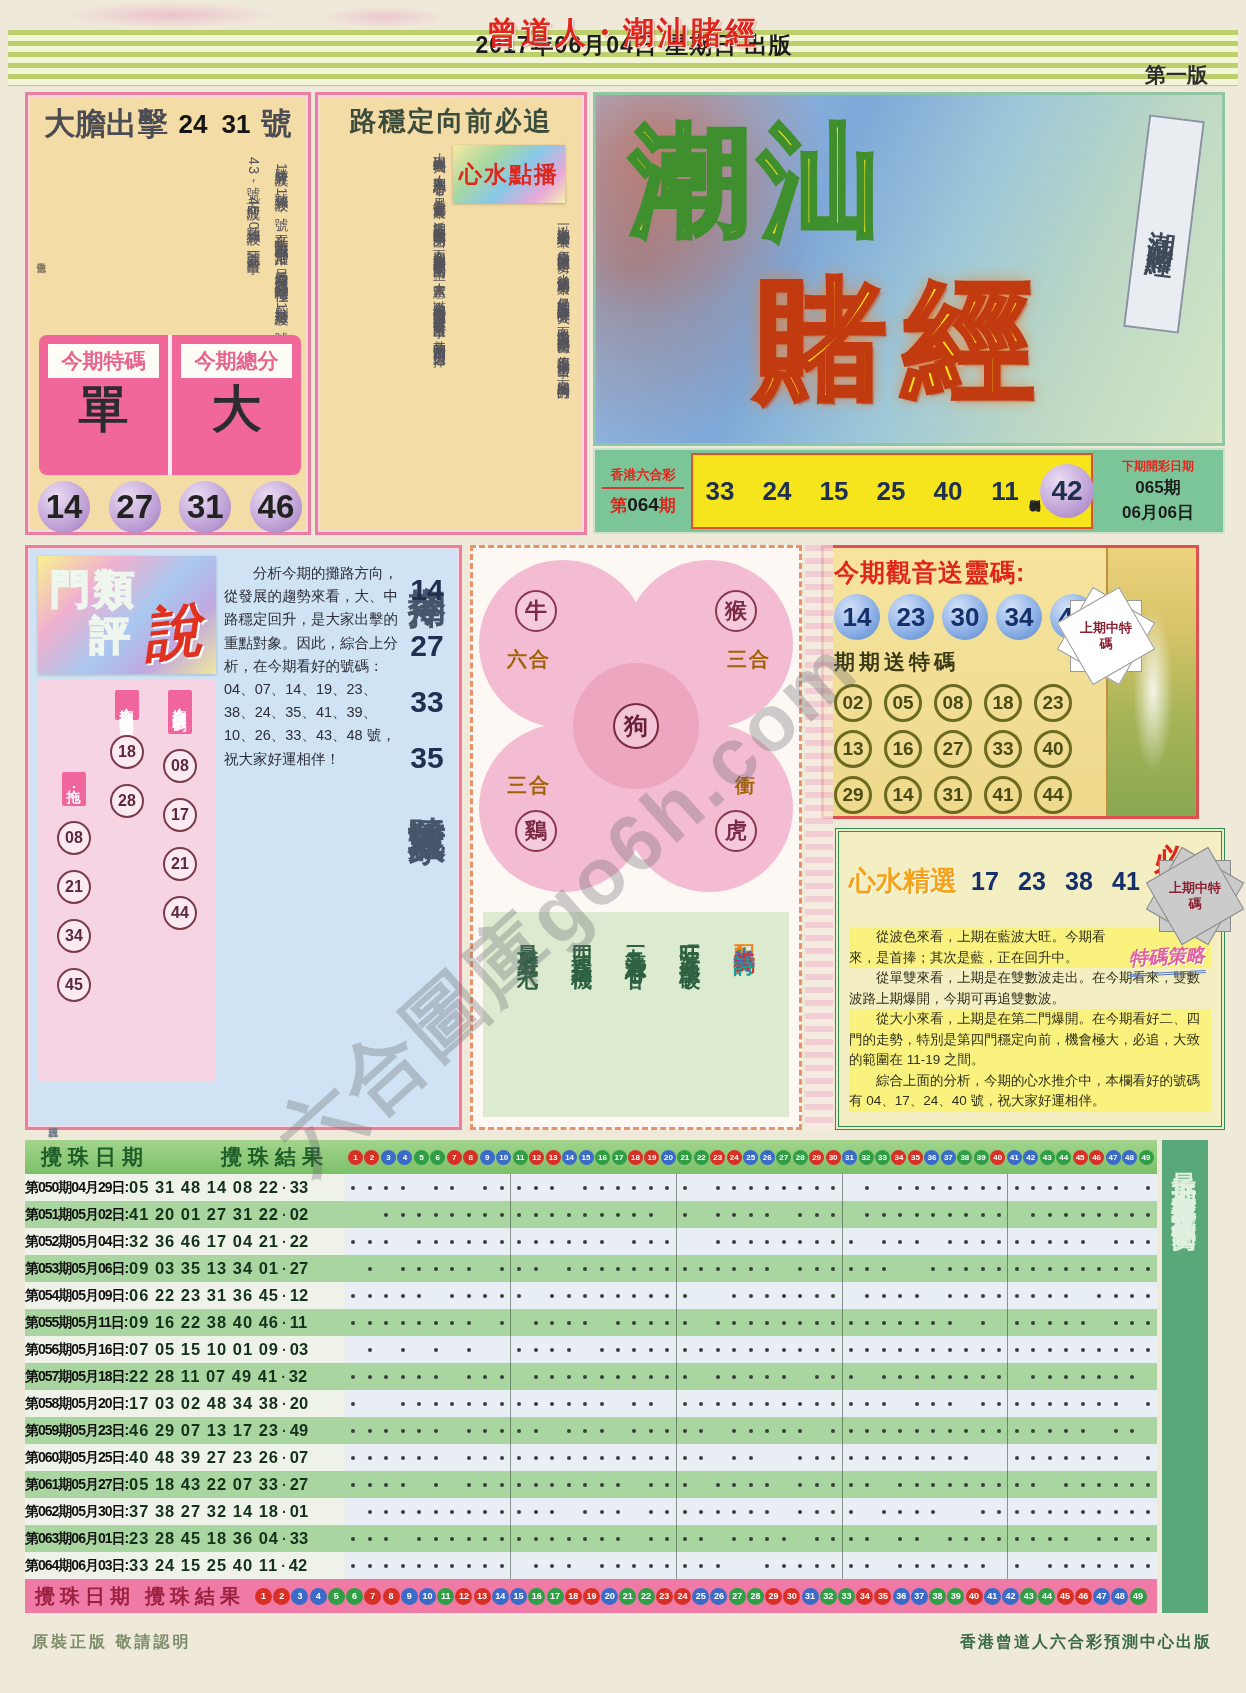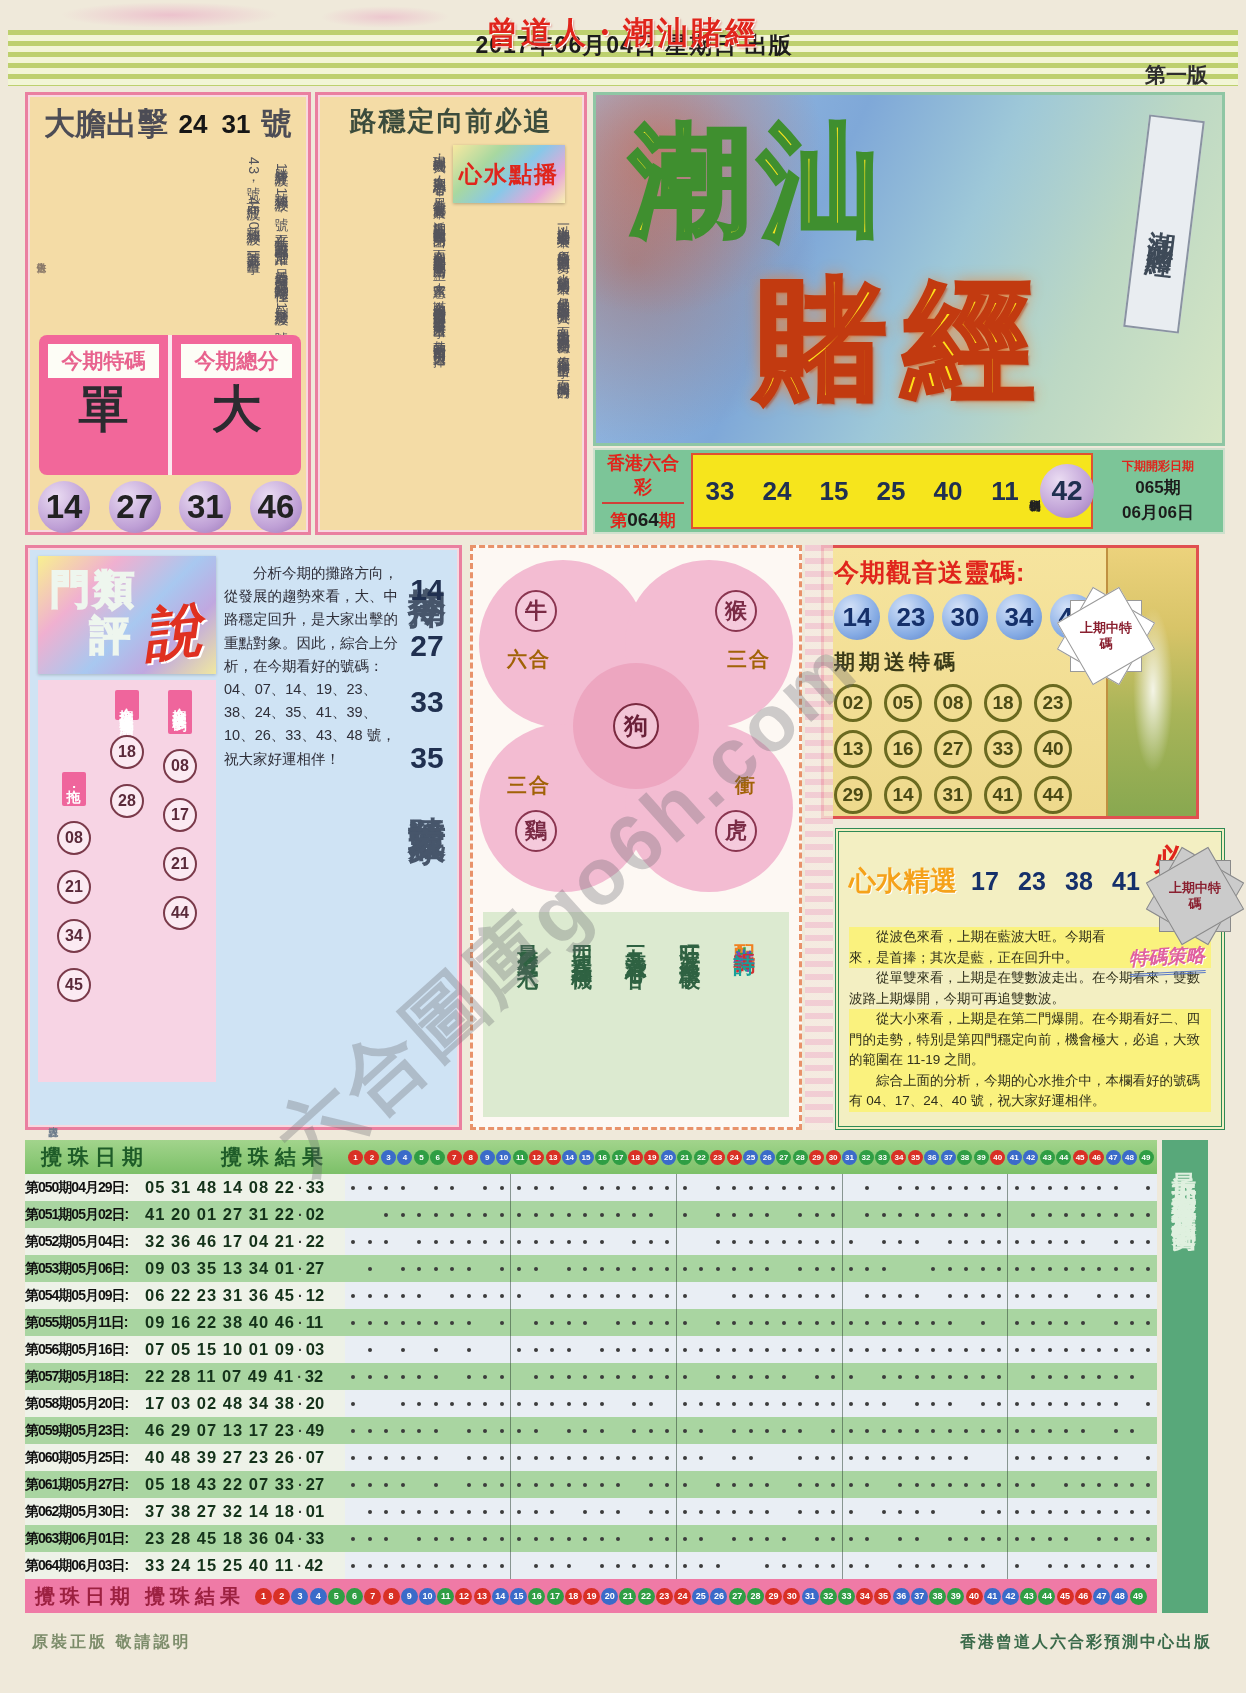--- a/index.html
+++ b/index.html
@@ -54,21 +54,21 @@
  radial-gradient(circle at 6% 48%,rgba(170,70,40,.4),transparent 30%),
  linear-gradient(115deg,#9fc0e6 0%,#7fa8d8 35%,#9ec8d8 55%,#bcd8c4 75%,#d6e6c4 100%);overflow:hidden;}
 #logo-w1{position:absolute;left:34px;top:6px;font-size:120px;font-weight:bold;color:#f6e31e;-webkit-text-stroke:4px #3f8f2f;letter-spacing:10px;font-family:"DejaVu Sans",sans-serif;}
 #logo-w2{position:absolute;left:160px;top:158px;font-size:130px;font-weight:bold;color:#ffdf1a;-webkit-text-stroke:4px #c23a10;text-shadow:0 0 16px #f08030,3px 3px 2px rgba(150,30,10,.5);letter-spacing:18px;font-family:"DejaVu Sans",sans-serif;}
 #logo-side{position:absolute;right:30px;top:22px;width:56px;height:214px;background:#e9edf1;border:2px solid #8a93a2;transform:rotate(7deg);display:flex;align-items:center;justify-content:center;}
 #logo-side span{writing-mode:vertical-rl;text-orientation:upright;font-size:27px;font-weight:bold;color:#3e4a58;letter-spacing:7px;}
 
 
 #results{left:593px;top:448px;width:632px;height:86px;background:#7cc598;border:2px solid #cfe0cd;display:flex;align-items:center;}
 #res-left{width:96px;text-align:center;}
-#res-lot{color:#e0251c;font-weight:bold;font-size:18px;border-bottom:2px solid #d04038;padding-bottom:3px;margin:0 7px 5px;}
+#res-lot{color:#e0251c;font-weight:bold;font-size:13px;border-bottom:2px solid #d04038;padding-bottom:3px;margin:0 7px 5px;}
 #res-issue{font-size:17px;font-weight:bold;color:#e0251c;}
 #res-issue b{color:#1c1c1c;font-size:19px;}
 #res-strip{width:402px;height:76px;background:#f6e51c;border:2px solid #e05030;display:flex;align-items:center;justify-content:space-evenly;padding:0 3px;}
 #res-strip .ball{width:48px;height:48px;font-size:26px;color:#203050;}
 #res-speclab{writing-mode:vertical-rl;text-orientation:upright;font-size:11px;font-weight:bold;color:#222;line-height:1;}
 #res-strip .spec{width:54px;height:54px;font-size:28px;background:radial-gradient(circle at 35% 30%,#eadcf2,#bfa0d6 62%,#9a78b8);}
 #res-right{flex:1;text-align:center;line-height:1.5;}
 #res-right .n1{color:#e0251c;font-size:12px;font-weight:bold;}
 #res-right .n2,#res-right .n3{font-size:17px;font-weight:bold;color:#1c1c1c;}
 
@@ -138,21 +138,21 @@
 #sp-text p{font-size:13.5px;color:#30301c;line-height:1.52;text-indent:2em;}
 #sp-text p.hl{background:#faf27e;}
 #sp-text p:first-child{padding-right:104px;}
 
 
 #t-head{left:25px;top:1140px;width:320px;height:34px;background:linear-gradient(180deg,#a2d48c,#7cc068);display:flex;align-items:center;justify-content:space-between;padding:0 16px;font-size:21px;font-weight:bold;color:#1e5c28;letter-spacing:6px;}
 #t-rows{left:25px;top:1174px;width:320px;}
 .trow{height:27px;display:flex;align-items:center;font-weight:bold;white-space:nowrap;}
 .trow.odd{background:#eef2e8;}
 .trow.even{background:#a9d5a1;}
-.t-issue{font-size:14px;color:#101010;width:120px;letter-spacing:-1px;}
+.t-issue{font-size:14px;color:#101010;width:104px;letter-spacing:-1px;}
 .t-nums{font-size:16.5px;color:#14321a;letter-spacing:1px;}
 .t-dot{margin:0 3px;color:#333;font-size:14px;}
 .t-spec{font-size:16.5px;color:#14321a;}
 #t-foot{left:25px;top:1579px;width:1132px;height:34px;background:#ef7aa6;display:flex;align-items:center;padding:0 10px;}
 .tf-label{font-size:20px;font-weight:bold;color:#9c2040;letter-spacing:5px;margin-right:10px;white-space:nowrap;}
 .numcirc{width:17px;height:17px;border-radius:50%;color:#fff;font-size:9px;font-weight:bold;display:flex;align-items:center;justify-content:center;flex:0 0 auto;margin-right:0.5px;}
 #tf-strip{display:flex;flex:1;justify-content:space-between;}
 
 
 #m-head{left:345px;top:1140px;width:812px;height:34px;background:linear-gradient(180deg,#a2d48c,#7cc068);display:flex;align-items:center;justify-content:space-between;padding:0 3px;}

